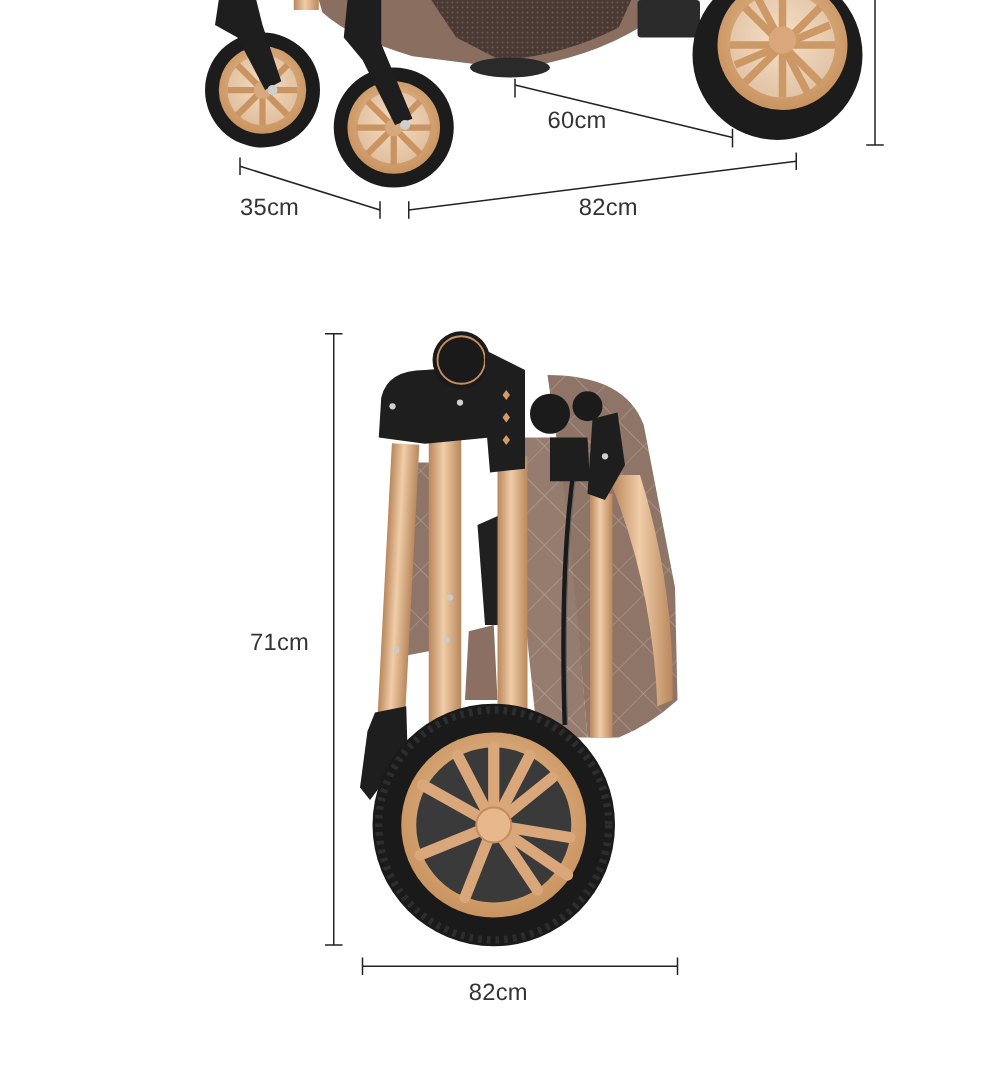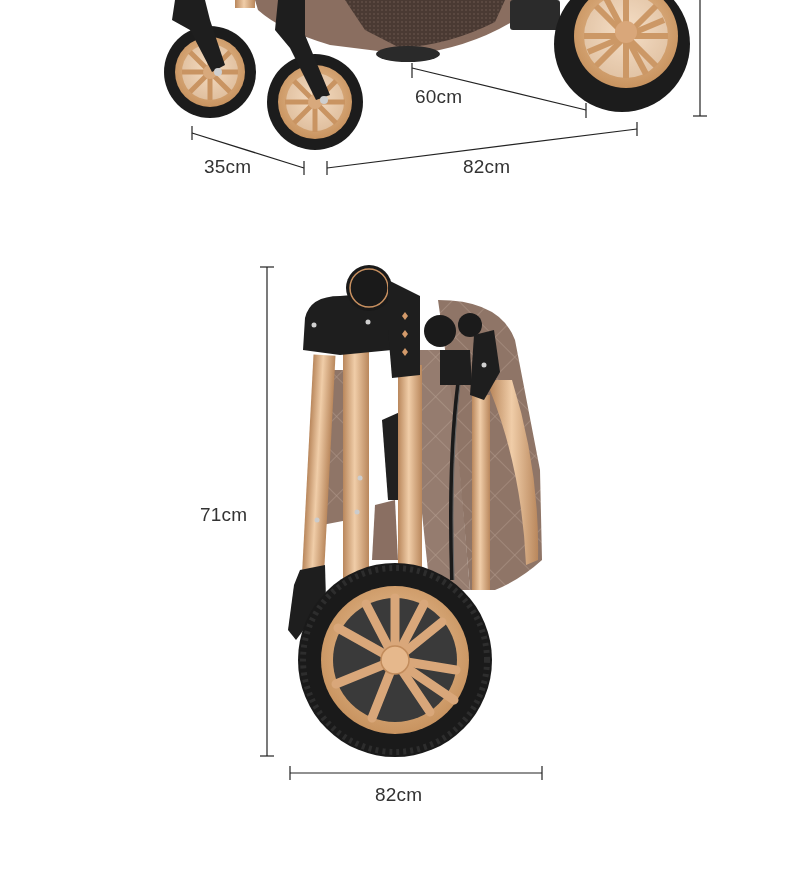--- a/index.html
+++ b/index.html
@@ -172,17 +172,17 @@
   <g stroke="#222222" stroke-width="1.2" fill="none">
     <line x1="267" y1="267" x2="267" y2="756"></line>
     <line x1="260" y1="267" x2="274" y2="267"></line>
     <line x1="260" y1="756" x2="274" y2="756"></line>
     <line x1="290" y1="773" x2="542" y2="773"></line>
     <line x1="290" y1="766" x2="290" y2="780"></line>
     <line x1="542" y1="766" x2="542" y2="780"></line>
   </g>
 </svg>
 
-<div class="label" style="left:415px; top:86px;">60cm</div>
-<div class="label" style="left:204px; top:156px;">35cm</div>
+<div class="label" style="left:438px; top:86px;">60cm</div>
+<div class="label" style="left:192px; top:156px;">35cm</div>
 <div class="label" style="left:463px; top:156px;">82cm</div>
 <div class="label" style="left:200px; top:492px;margin-top:12px;">71cm</div>
 <div class="label" style="left:375px; top:784px;">82cm</div>
 
 </body></html>

